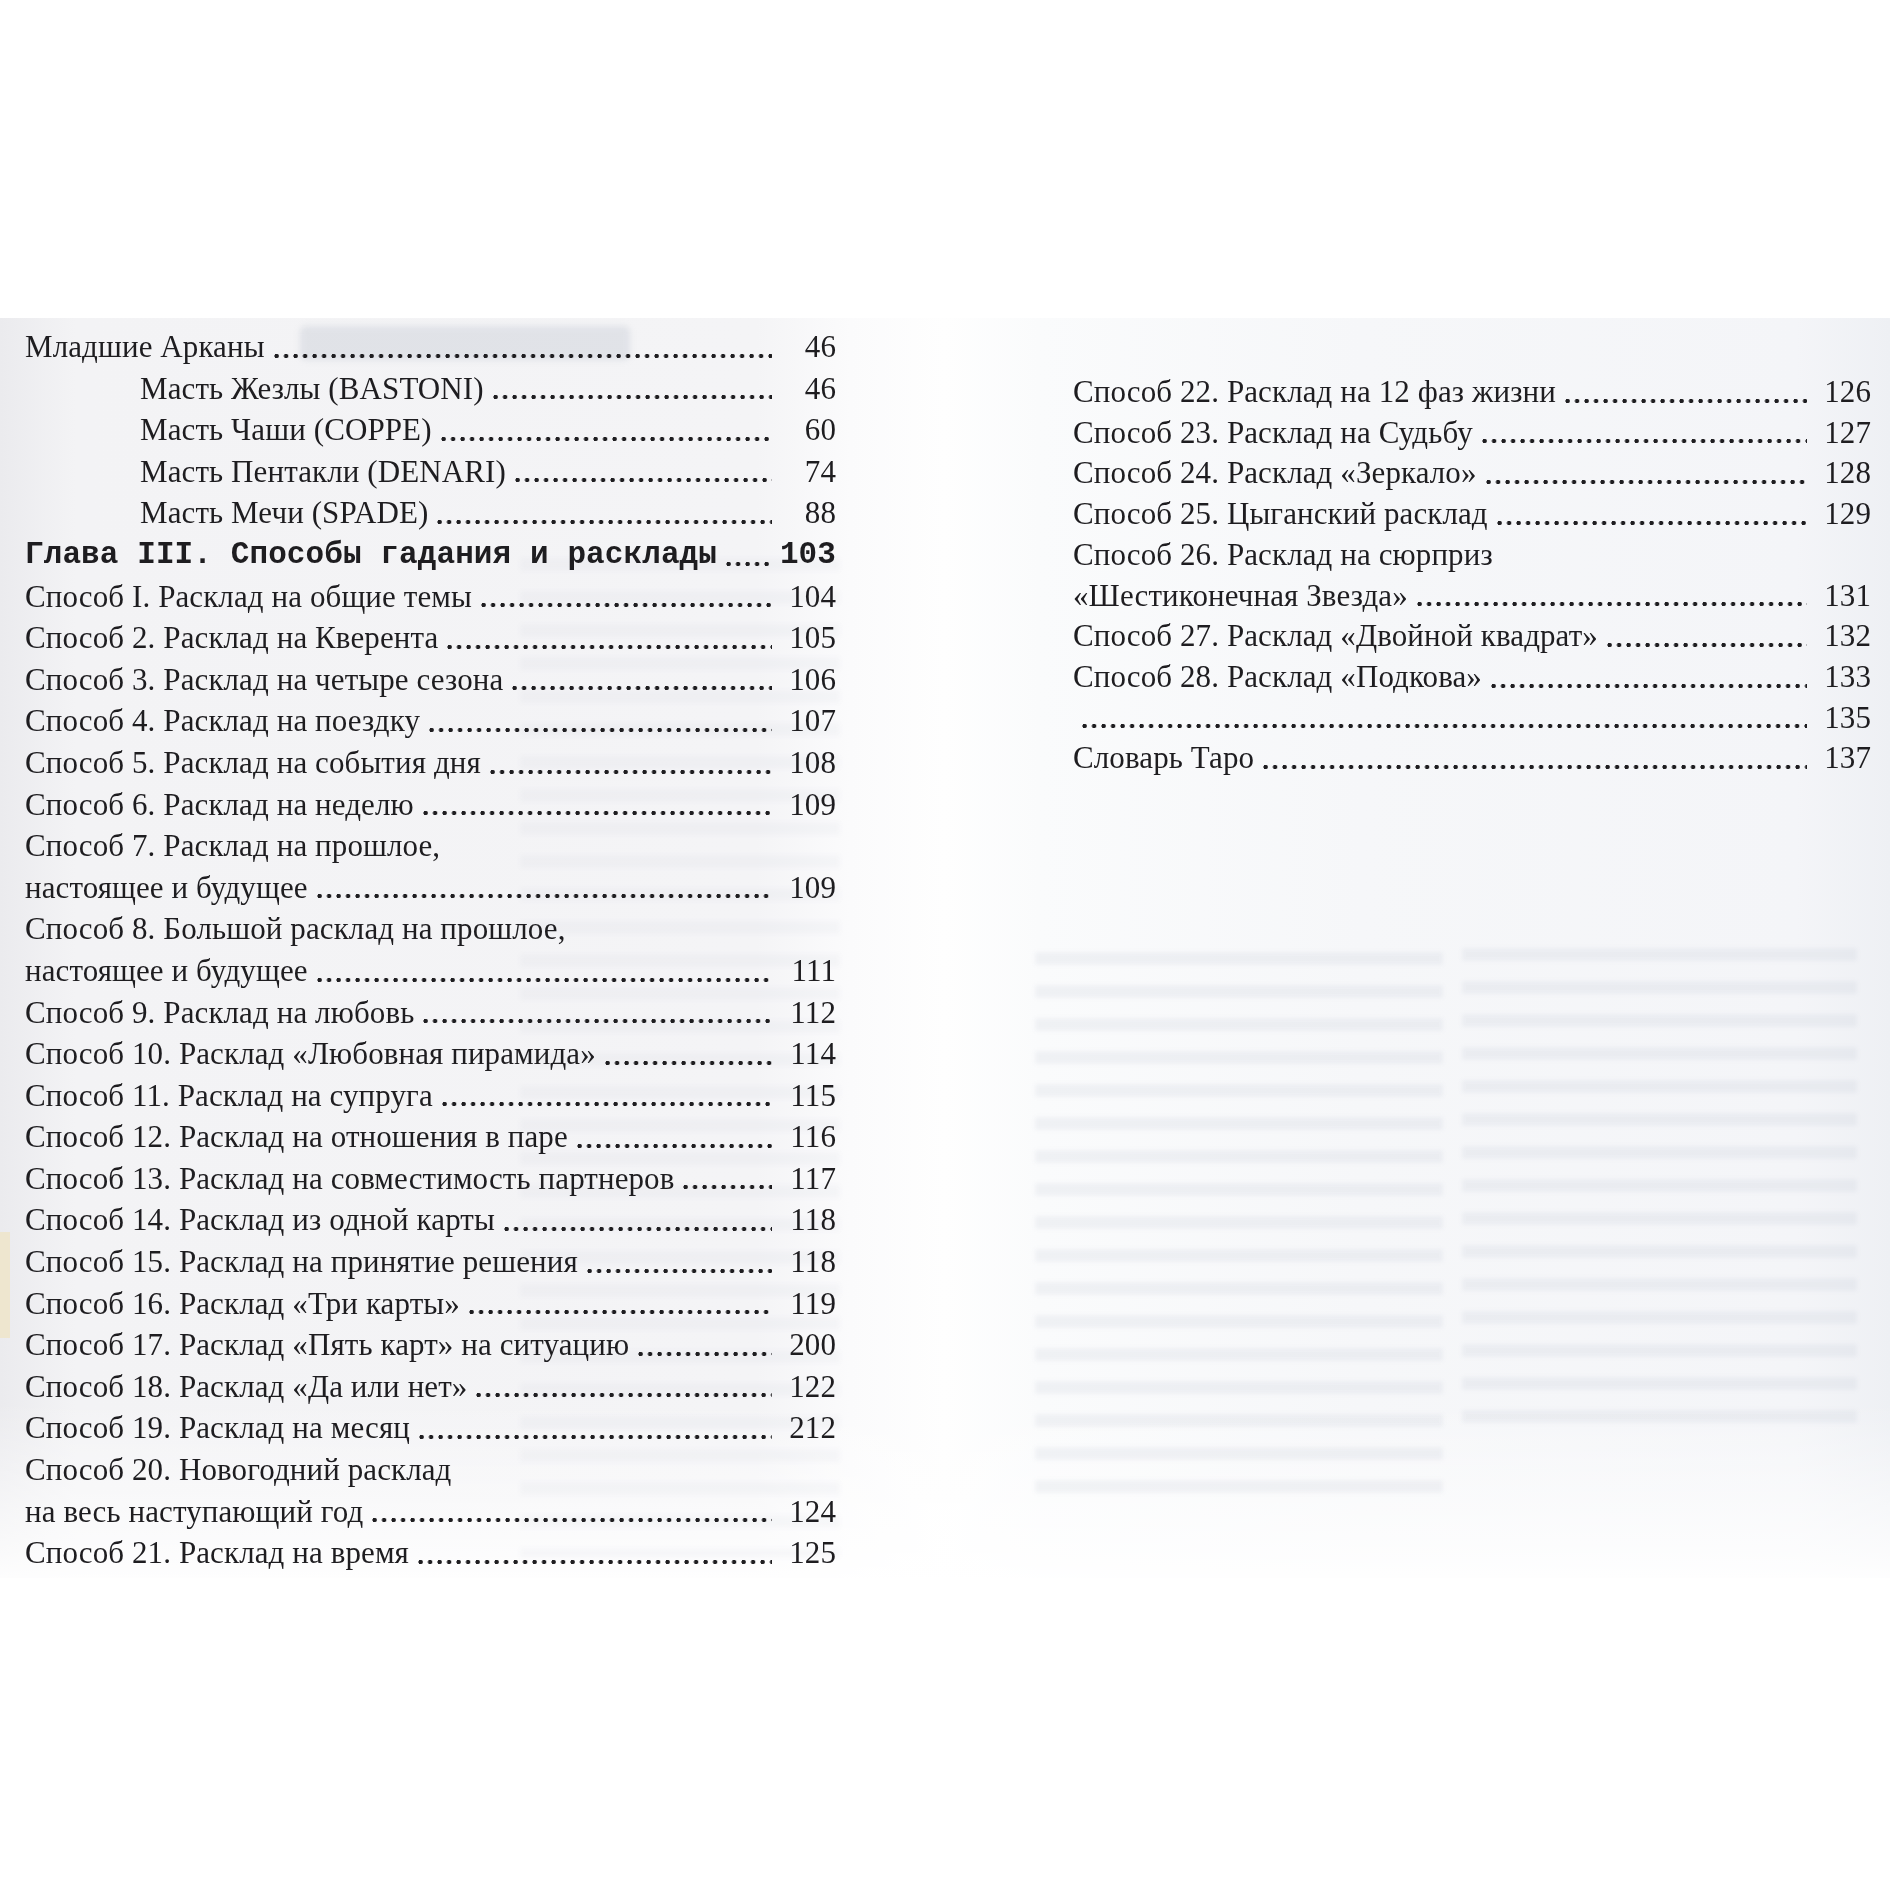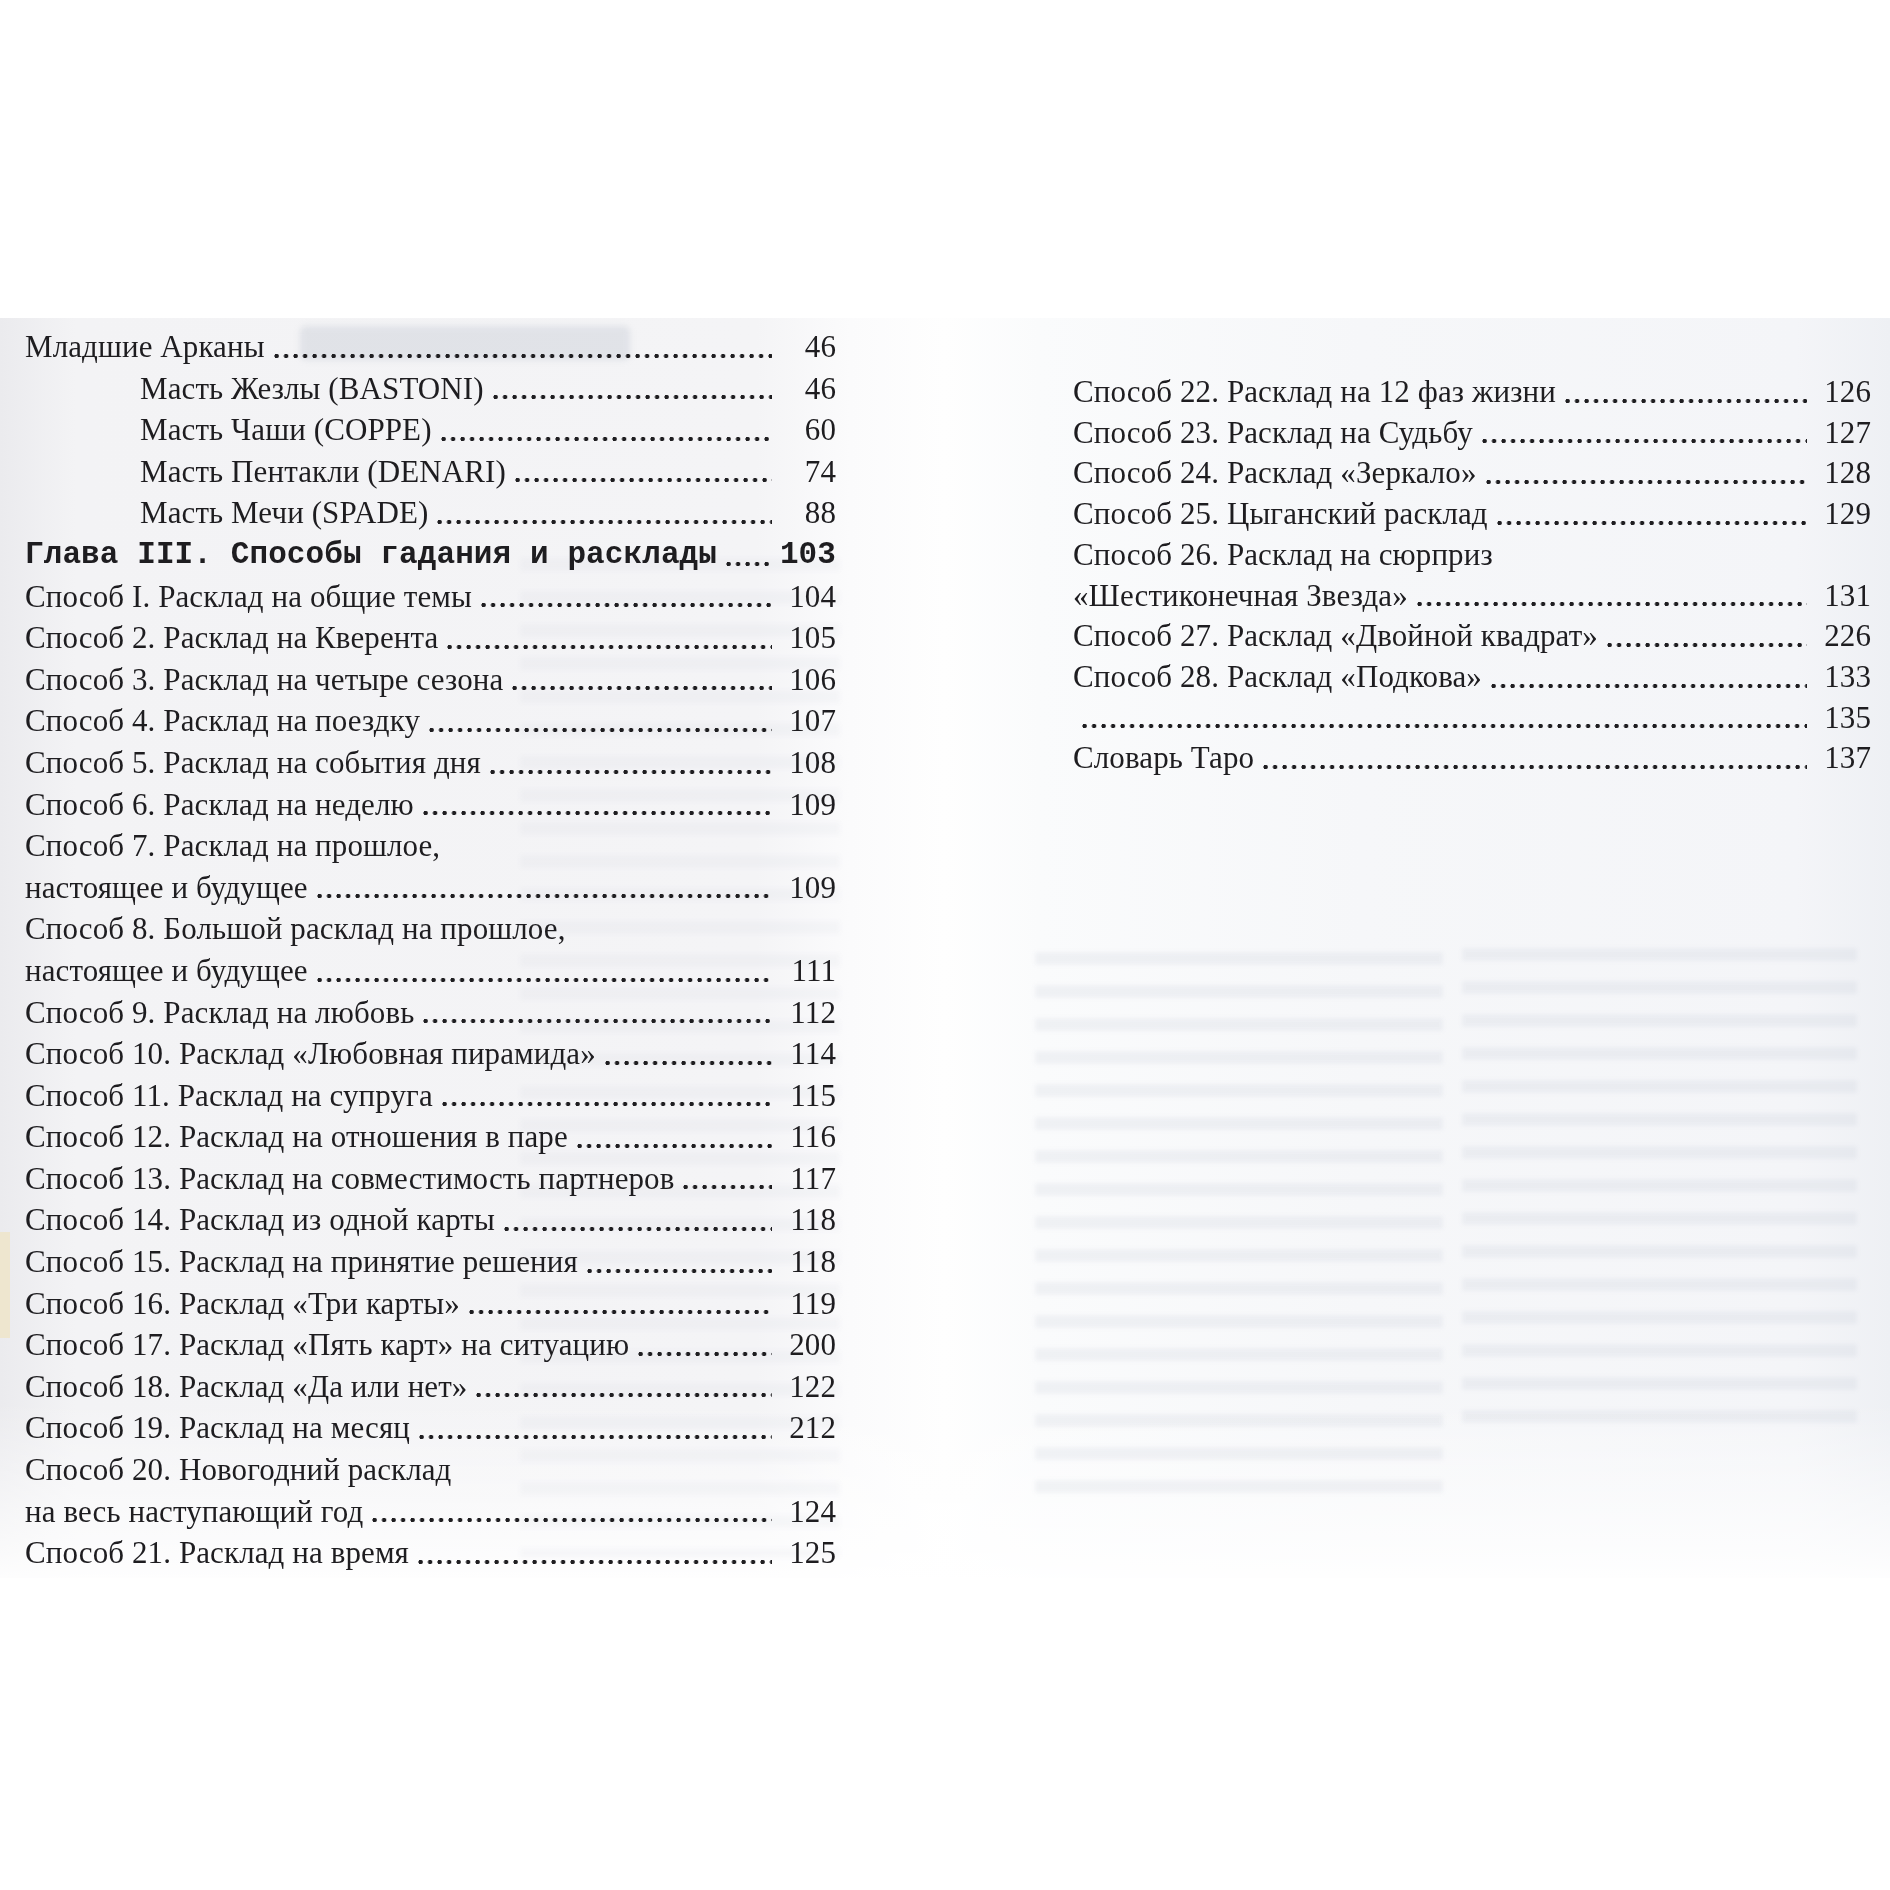--- a/index.html
+++ b/index.html
@@ -259,21 +259,21 @@
         <span class="toc-label">Способ 26. Расклад на сюрприз</span>
       </div>
       <div class="toc-line">
         <span class="toc-label">«Шестиконечная Звезда»</span>
         <span class="toc-dots"></span>
         <span class="toc-page">131</span>
       </div>
       <div class="toc-line">
         <span class="toc-label">Способ 27. Расклад «Двойной квадрат»</span>
         <span class="toc-dots"></span>
-        <span class="toc-page">226</span>
+        <span class="toc-page">132</span>
       </div>
       <div class="toc-line">
         <span class="toc-label">Способ 28. Расклад «Подкова»</span>
         <span class="toc-dots"></span>
         <span class="toc-page">133</span>
       </div>
       <div class="toc-line">
         <span class="toc-dots"></span>
         <span class="toc-page">135</span>
       </div>

